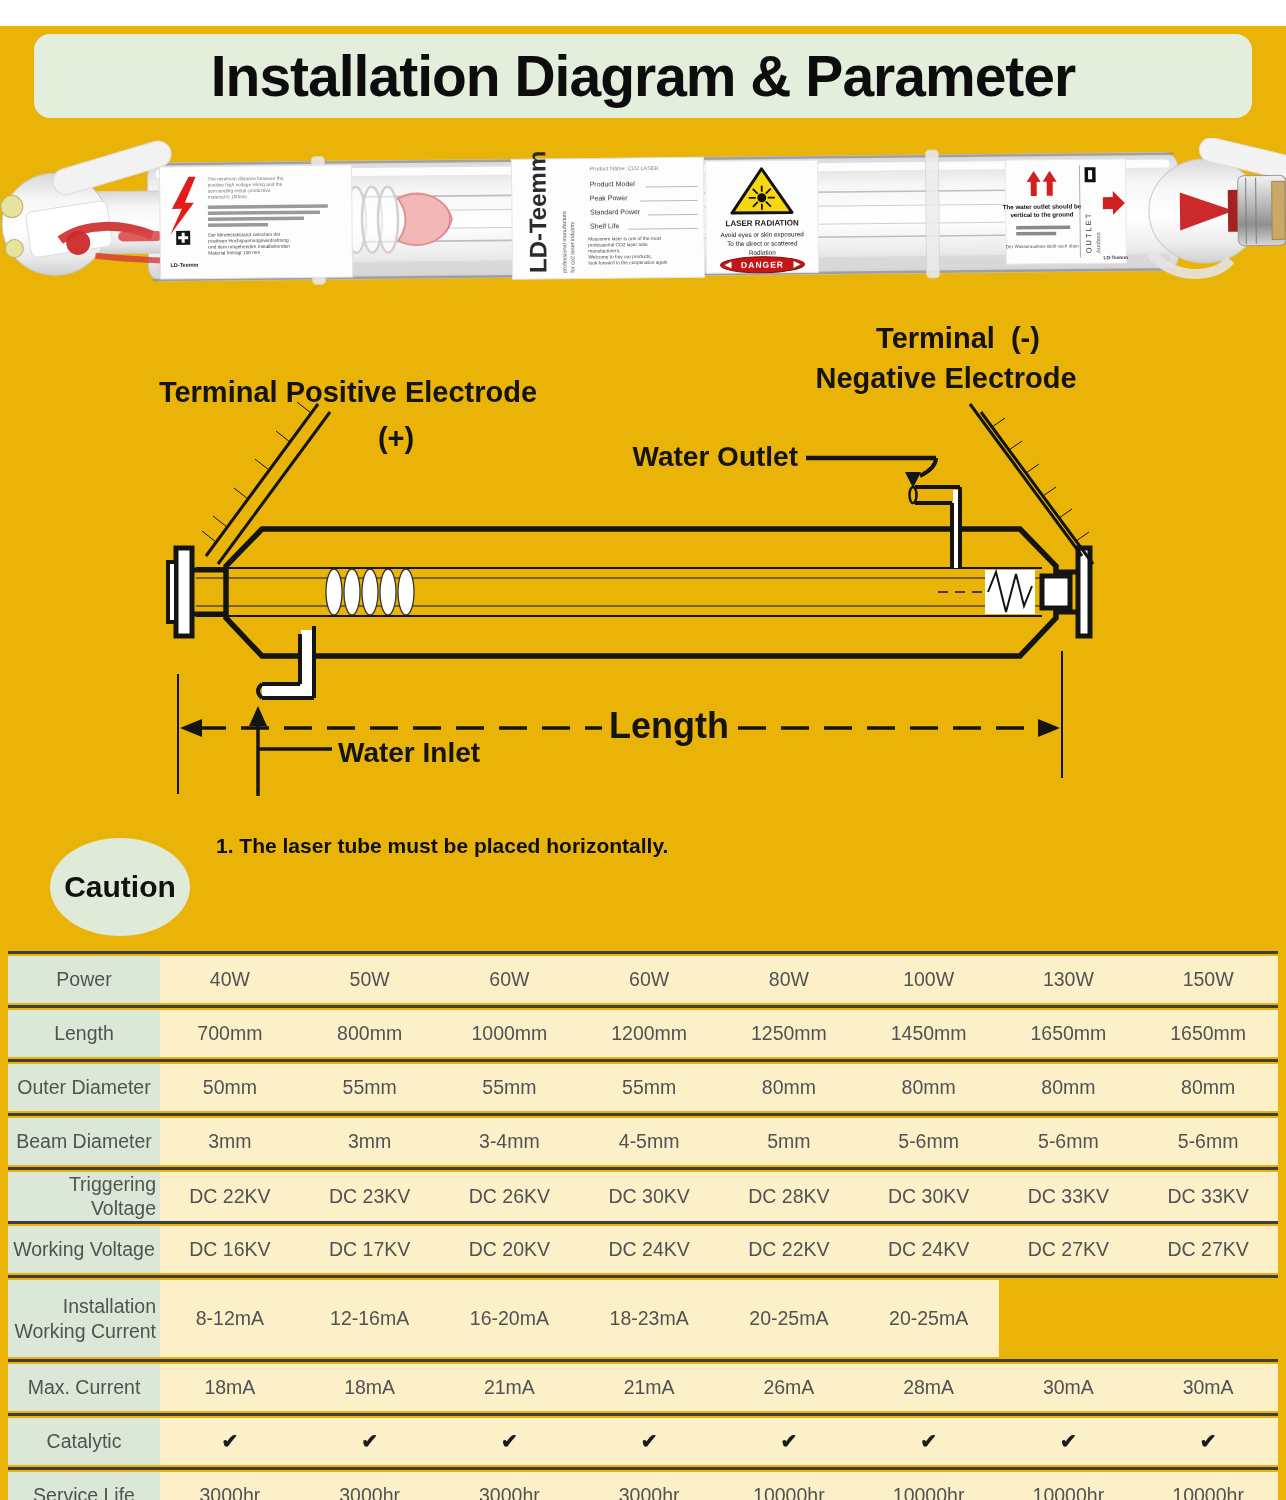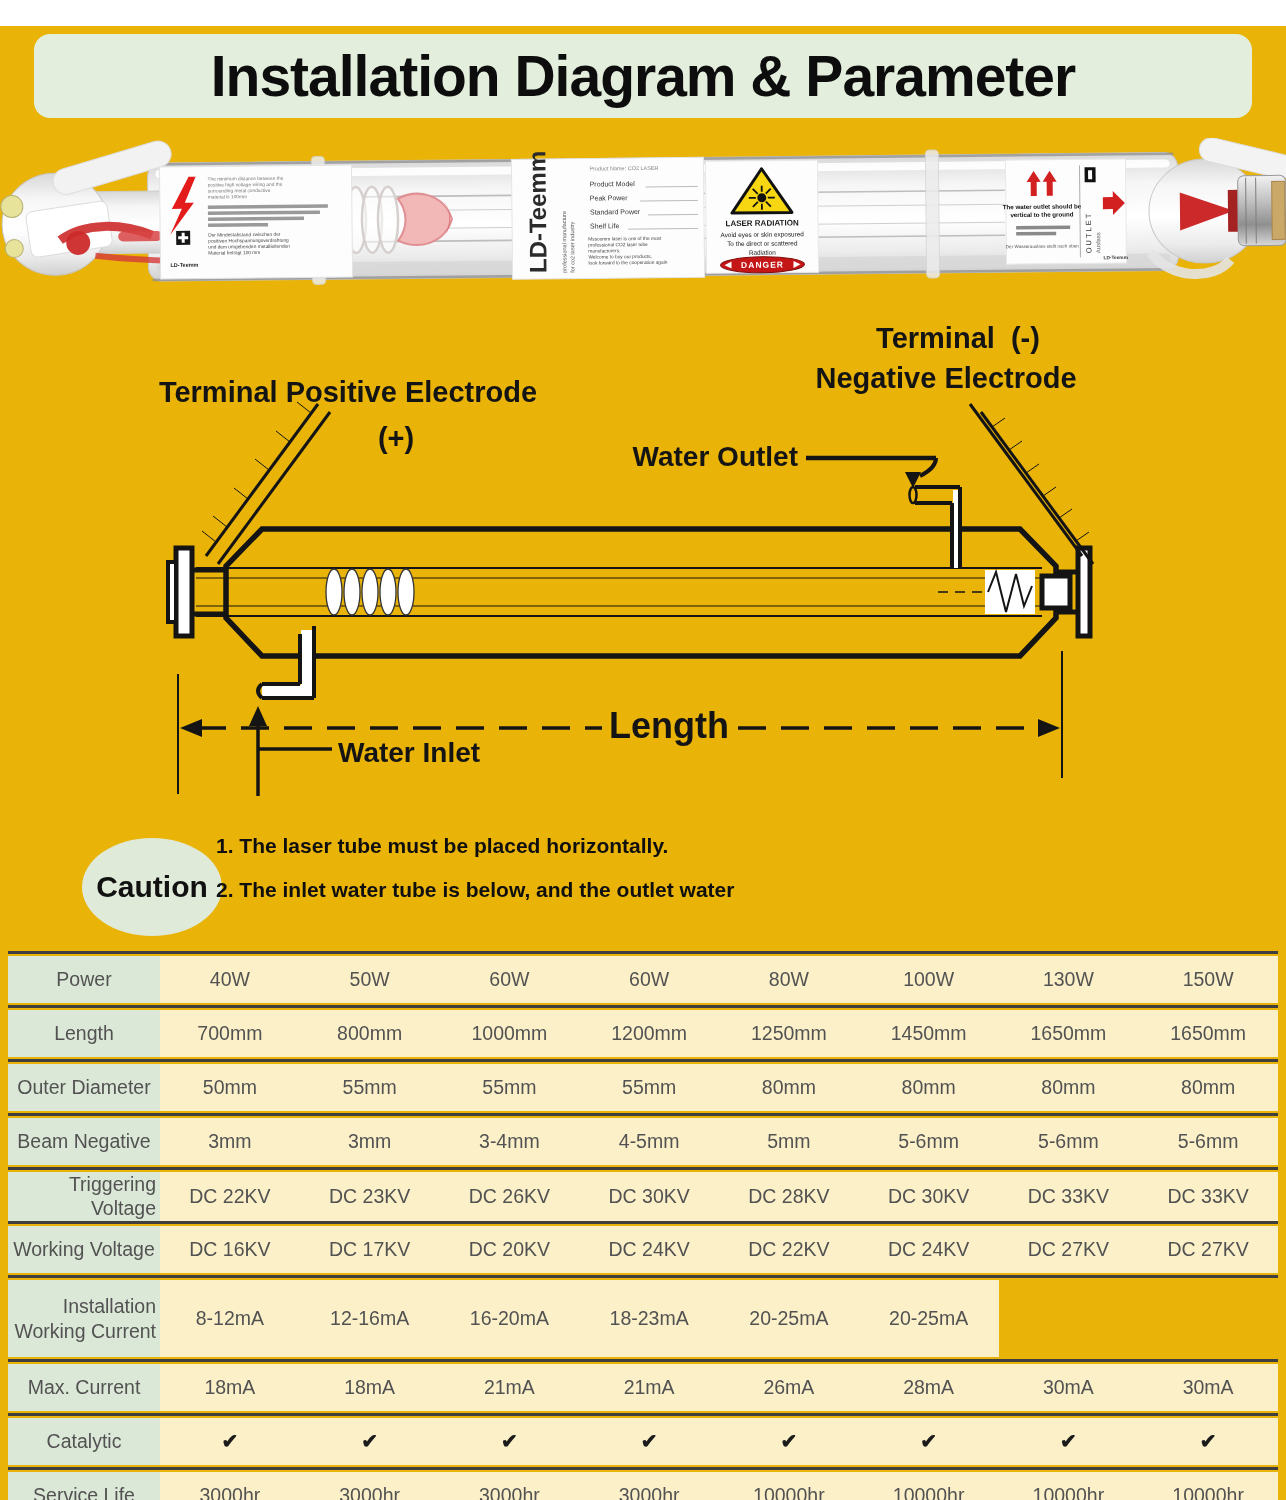--- a/index.html
+++ b/index.html
@@ -9,21 +9,21 @@
   
   .banner{position:absolute;left:34px;top:8px;width:1218px;height:84px;background:#e3eedd;
           border-radius:16px;display:flex;align-items:center;justify-content:center;}
   .banner h1{margin:0;font-size:57px;font-weight:900;color:#0d0d0d;letter-spacing:-1px;white-space:nowrap;}
 
   
   .photo-svg{position:absolute;left:0;top:112px;}
   .diagram-svg{position:absolute;left:0;top:290px;}
 
   
-  .caution-badge{position:absolute;left:82px;top:812px;width:140px;height:98px;border-radius:50%;
+  .caution-badge{position:absolute;left:50px;top:812px;width:140px;height:98px;border-radius:50%;
                  background:#dfead8;display:flex;align-items:center;justify-content:center;text-align:right;}
   .caution-badge span{font-size:30px;font-weight:bold;color:#111;}
   .caution-line{position:absolute;font-size:21px;font-weight:bold;color:#0f0f0f;white-space:nowrap;}
   .c1{left:216px;top:808px;}
   .c2{left:216px;top:852px;}
   .c3{left:262px;top:888px;}
 
   
   .p-table{position:absolute;left:8px;top:930px;width:1270px;}
   .p-table::before{content:"";position:absolute;left:0;right:0;top:-5px;height:2.5px;background:#3f3f3f;}
@@ -338,21 +338,20 @@
       <line x1="738" y1="412" x2="1042" y2="412" stroke-width="3.5" stroke-dasharray="28 15"></line>
       <polygon points="180,412 202,403 202,421" fill="#141414" stroke="none"></polygon>
       <polygon points="1060,412 1038,403 1038,421" fill="#141414" stroke="none"></polygon>
     </g>
   </svg>
 
   <div class="caution-badge">
     <span>Caution</span>
   </div>
   <div class="caution-line c1">1. The laser tube must be placed horizontally.</div>
-  <div class="caution-line c2">2. The inlet water tube is below, and the outlet water</div>
 
   <div class="p-table">
       <div class="t-row">
         <div class="cell head">Power</div>
         <div class="cell val">40W</div>
         <div class="cell val">50W</div>
         <div class="cell val">60W</div>
         <div class="cell val">60W</div>
         <div class="cell val">80W</div>
         <div class="cell val">100W</div>
@@ -375,21 +374,21 @@
         <div class="cell val">50mm</div>
         <div class="cell val">55mm</div>
         <div class="cell val">55mm</div>
         <div class="cell val">55mm</div>
         <div class="cell val">80mm</div>
         <div class="cell val">80mm</div>
         <div class="cell val">80mm</div>
         <div class="cell val">80mm</div>
       </div>
       <div class="t-row">
-        <div class="cell head">Beam Negative</div>
+        <div class="cell head">Beam Diameter</div>
         <div class="cell val">3mm</div>
         <div class="cell val">3mm</div>
         <div class="cell val">3-4mm</div>
         <div class="cell val">4-5mm</div>
         <div class="cell val">5mm</div>
         <div class="cell val">5-6mm</div>
         <div class="cell val">5-6mm</div>
         <div class="cell val">5-6mm</div>
       </div>
       <div class="t-row">

